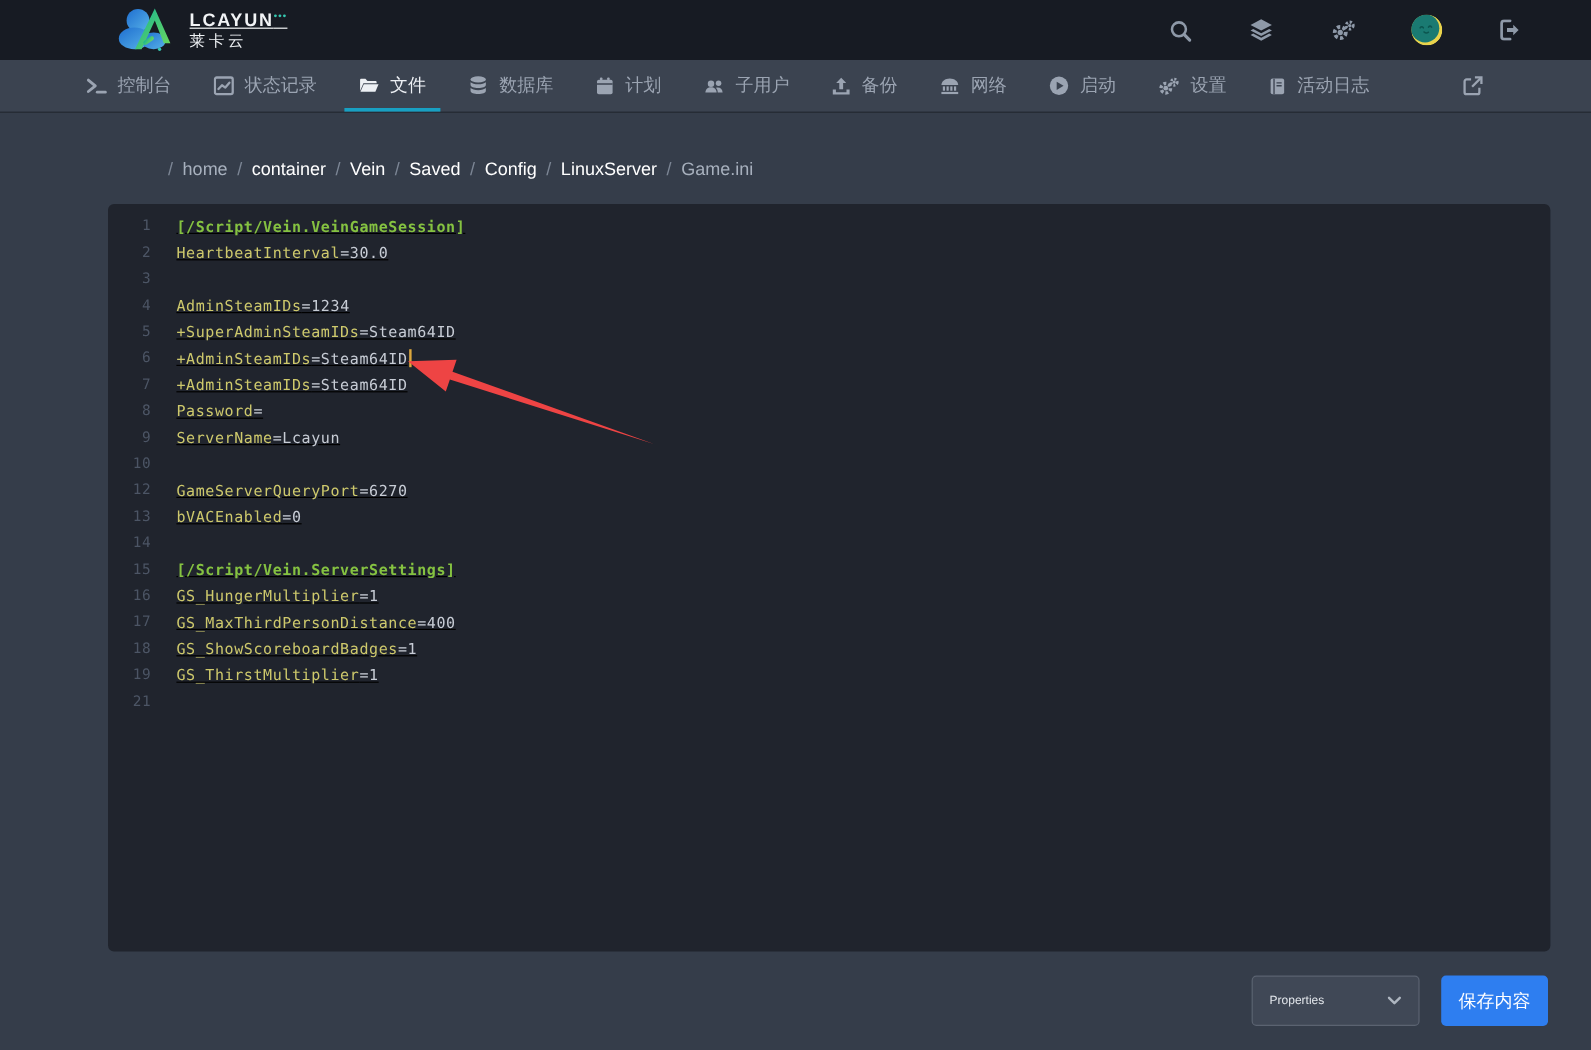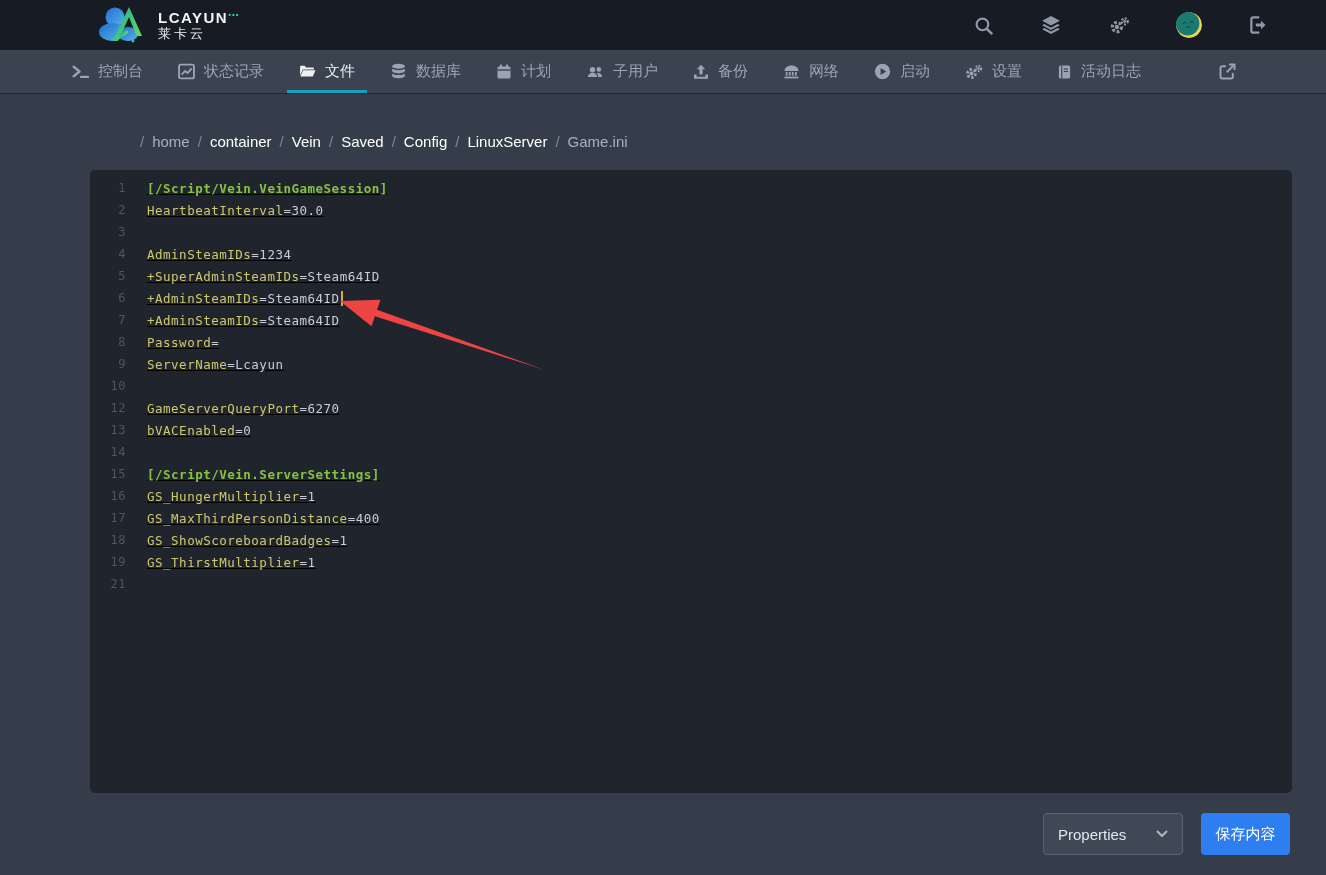--- a/index.html
+++ b/index.html
@@ -14,21 +14,21 @@
     position:relative; overflow:hidden; background:var(--page-bg);
     font-family:"Liberation Sans","DejaVu Sans",sans-serif;
   }
   
   .topbar{
     position:absolute;top:0;left:0;width:100%;height:50px;
     background:var(--topbar-bg); display:flex;align-items:center;
   }
   .brand{display:flex;align-items:center;margin-left:98px;gap:8px;}
   .brand-text{display:flex;flex-direction:column;line-height:1;}
-  .brand-name{color:#f2f4f6;font-weight:bold;font-size:15px;letter-spacing:1.5px;}
+  .brand-name{color:#f2f4f6;font-weight:bold;font-size:15px;letter-spacing:1.5px;text-decoration:underline;}
   .brand-name sup{color:#35c7b0;font-size:8px;letter-spacing:1px;}
   .brand-cn{color:#eef1f4;font-size:13px;letter-spacing:3px;margin-top:2px;}
   .top-actions{margin-left:auto;display:flex;align-items:center;gap:46px;padding-right:56px;}
   .top-icon{color:#8e99a8;display:flex;align-items:center;justify-content:center;width:22px;height:22px;cursor:pointer;}
   .avatar{width:26px;height:26px;border-radius:50%;overflow:hidden;cursor:pointer;}
   
   .navbar{
     position:absolute;top:50px;left:0;width:100%;height:43px;
     background:var(--navbar-bg); box-shadow:0 1px 0 rgba(0,0,0,.35);
     display:flex;align-items:stretch;
@@ -68,21 +68,21 @@
   .key{color:var(--code-key);}
   .val{color:var(--code-value);}
   .caret{display:inline-block;width:2px;height:15px;background:var(--caret-color);margin-left:1px;}
   
   .arrow-overlay{position:absolute;left:0;top:0;width:1326px;height:875px;pointer-events:none;}
   
   .footer-controls{position:absolute;top:813px;left:1043px;display:flex;gap:18px;}
   .dropdown{
     width:140px;height:42px;background:#404856;border:1px solid #5b6371;border-radius:4px;
     display:flex;align-items:center;justify-content:space-between;padding:0 14px;
-    color:#e3e7ec;font-size:15px;cursor:pointer;
+    color:#e3e7ec;font-size:10px;cursor:pointer;
   }
   .save-btn{
     width:89px;height:42px;background:var(--accent-blue);border:none;border-radius:4px;
     color:#fff;font-size:15px;display:flex;align-items:center;justify-content:center;cursor:pointer;
     font-family:inherit;
   }
 </style>
 </head>
 <body>
 

